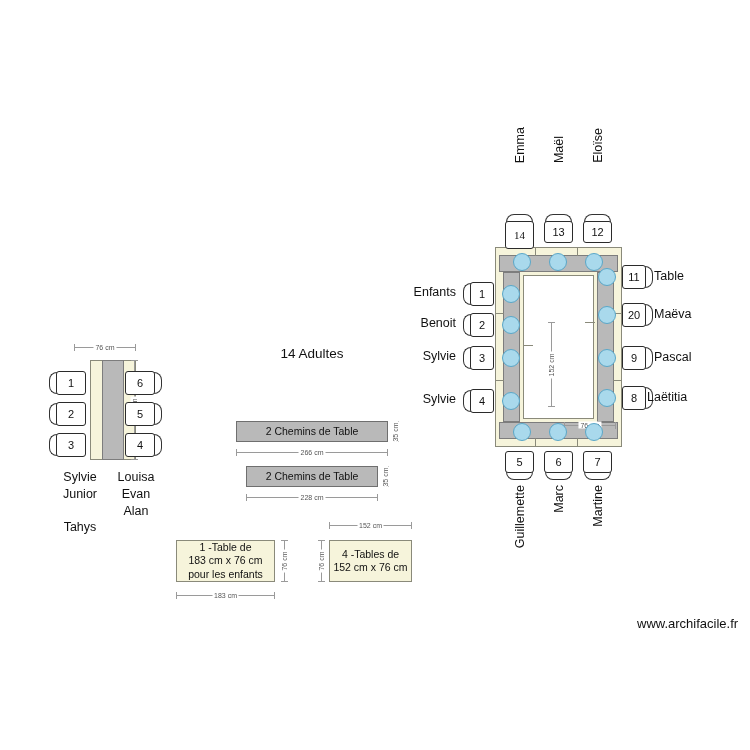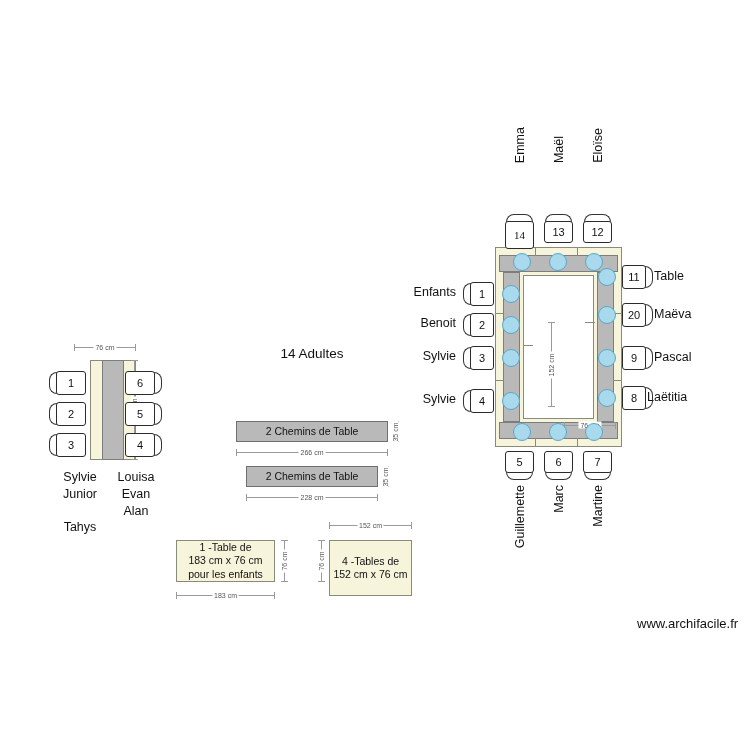--- a/index.html
+++ b/index.html
@@ -254,21 +254,21 @@
       <div class="tick-b"></div>
     <div class="lab">76 cm</div>
   </div>
   <div class="dim" style="left:176px;top:589px;width:99px;height:12px;">
     <div class="line-h"></div>
       <div class="tick-l"></div>
       <div class="tick-r"></div>
     <div class="lab">183 cm</div>
   </div>
 
-  <div class="legend-box cream" style="left:329px;top:540px;width:83px;height:56px;">
+  <div class="legend-box cream" style="left:329px;top:540px;width:83px;height:42px;">
     <span style="white-space:pre-line;">4 -Tables de
 152 cm x 76 cm</span>
   </div>
   <div class="dim v" style="left:315px;top:540px;width:12px;height:42px;">
     <div class="line-v"></div>
       <div class="tick-t"></div>
       <div class="tick-b"></div>
     <div class="lab">76 cm</div>
   </div>
   <div class="dim" style="left:329px;top:519px;width:83px;height:12px;">

